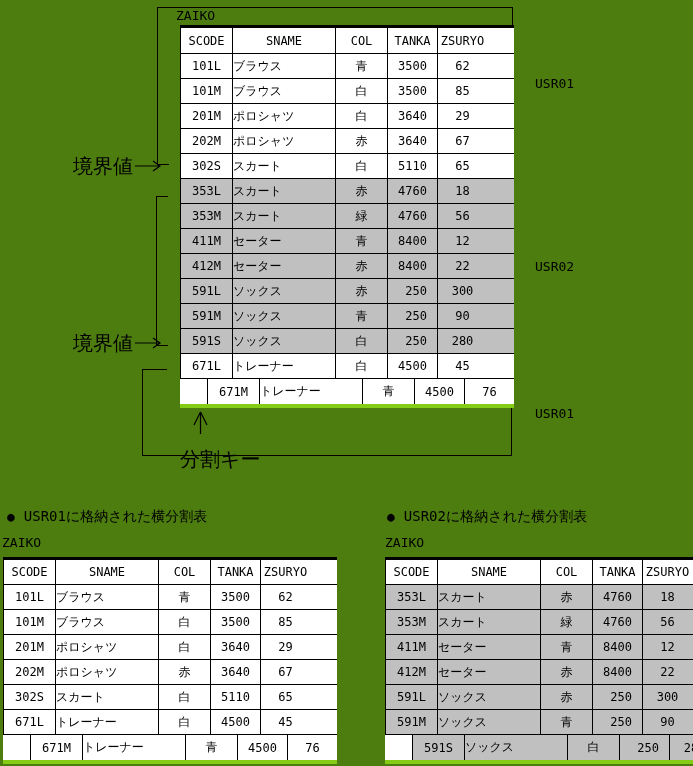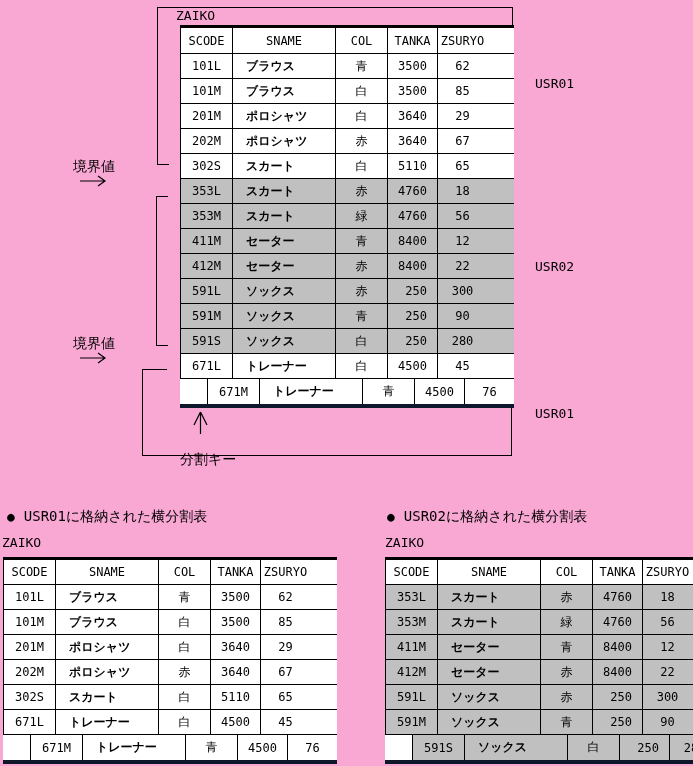--- a/index.html
+++ b/index.html
@@ -1,46 +1,46 @@
 <!DOCTYPE html>
 <html><head>
 <meta charset="utf-8">
 <style>
   html,body{margin:0;padding:0;background:#fff;}
   .canvas{
-    position:relative;width:693px;height:766px;background:#f9a8d4;
+    position:relative;width:693px;height:766px;background:#4d7c0f;
     font-family:"DejaVu Sans Mono","Liberation Mono",monospace;
     color:#000;overflow:hidden;
   }
   
   .ztable{
     position:absolute;
     border-top:3px solid #000;
-    border-bottom:4px solid #0f172a;
+    border-bottom:4px solid #84cc16;
     background:#fff;
   }
   .trow{
     display:grid;
     grid-template-columns:52px 103px 52px 50px 50px;
     height:25px;
     border-bottom:1px solid #000;
     box-sizing:border-box;
     background:#fff;
   }
   .trow.shaded{background:#c0c0c0;}
   .trow:last-child{border-bottom:none;margin-left:27px;}
   .ztable-main .trow.thead{height:26px;}
   .tcell{
     border-left:1px solid #000;
     box-sizing:border-box;
     display:flex;align-items:center;justify-content:center;
     font-size:12px;white-space:nowrap;overflow:hidden;
     background:transparent;
   }
-  .trow:not(.thead) .tcell.c1{justify-content:flex-start;padding-left:13px;font-weight:bold;}
+  .trow:not(.thead) .tcell.c1{justify-content:flex-start;}
   .trow:not(.thead) .tcell.c3{justify-content:flex-end;padding-right:10px;text-align:right;}
   
   .bk{position:absolute;box-sizing:border-box;}
   .bk-top{
     left:157px;top:7px;width:356px;height:158px;
     border-top:1px solid #000;border-left:1px solid #000;border-right:1px solid #000;
   }
   .tick{position:absolute;height:1px;background:#000;}
   .tick-top-l{left:157px;top:164px;width:12px;}
   .tick-top-r{left:501px;top:164px;width:12px;}
@@ -53,21 +53,21 @@
     border-right:1px solid #000;border-top:1px solid #000;border-bottom:1px solid #000;
   }
   .bk-bot{
     left:142px;top:369px;width:370px;height:87px;
     border-bottom:1px solid #000;border-left:1px solid #000;border-right:1px solid #000;
   }
   .tick-bot-l{left:142px;top:369px;width:25px;}
   .tick-bot-r{left:500px;top:369px;width:12px;}
   
   .label{position:absolute;font-size:13px;line-height:14px;white-space:nowrap;}
-  .jp{font-size:14px;flex-direction:column;}
+  .jp{font-size:20px;}
   .boundary{display:flex;align-items:center;gap:2px;}
   .heading{display:flex;align-items:center;gap:9px;font-size:14px;}
   .heading .bullet{font-size:13px;line-height:13px;}
   svg{display:block;}
 </style>
 </head>
 <body>
 
 <div class="canvas">
 

